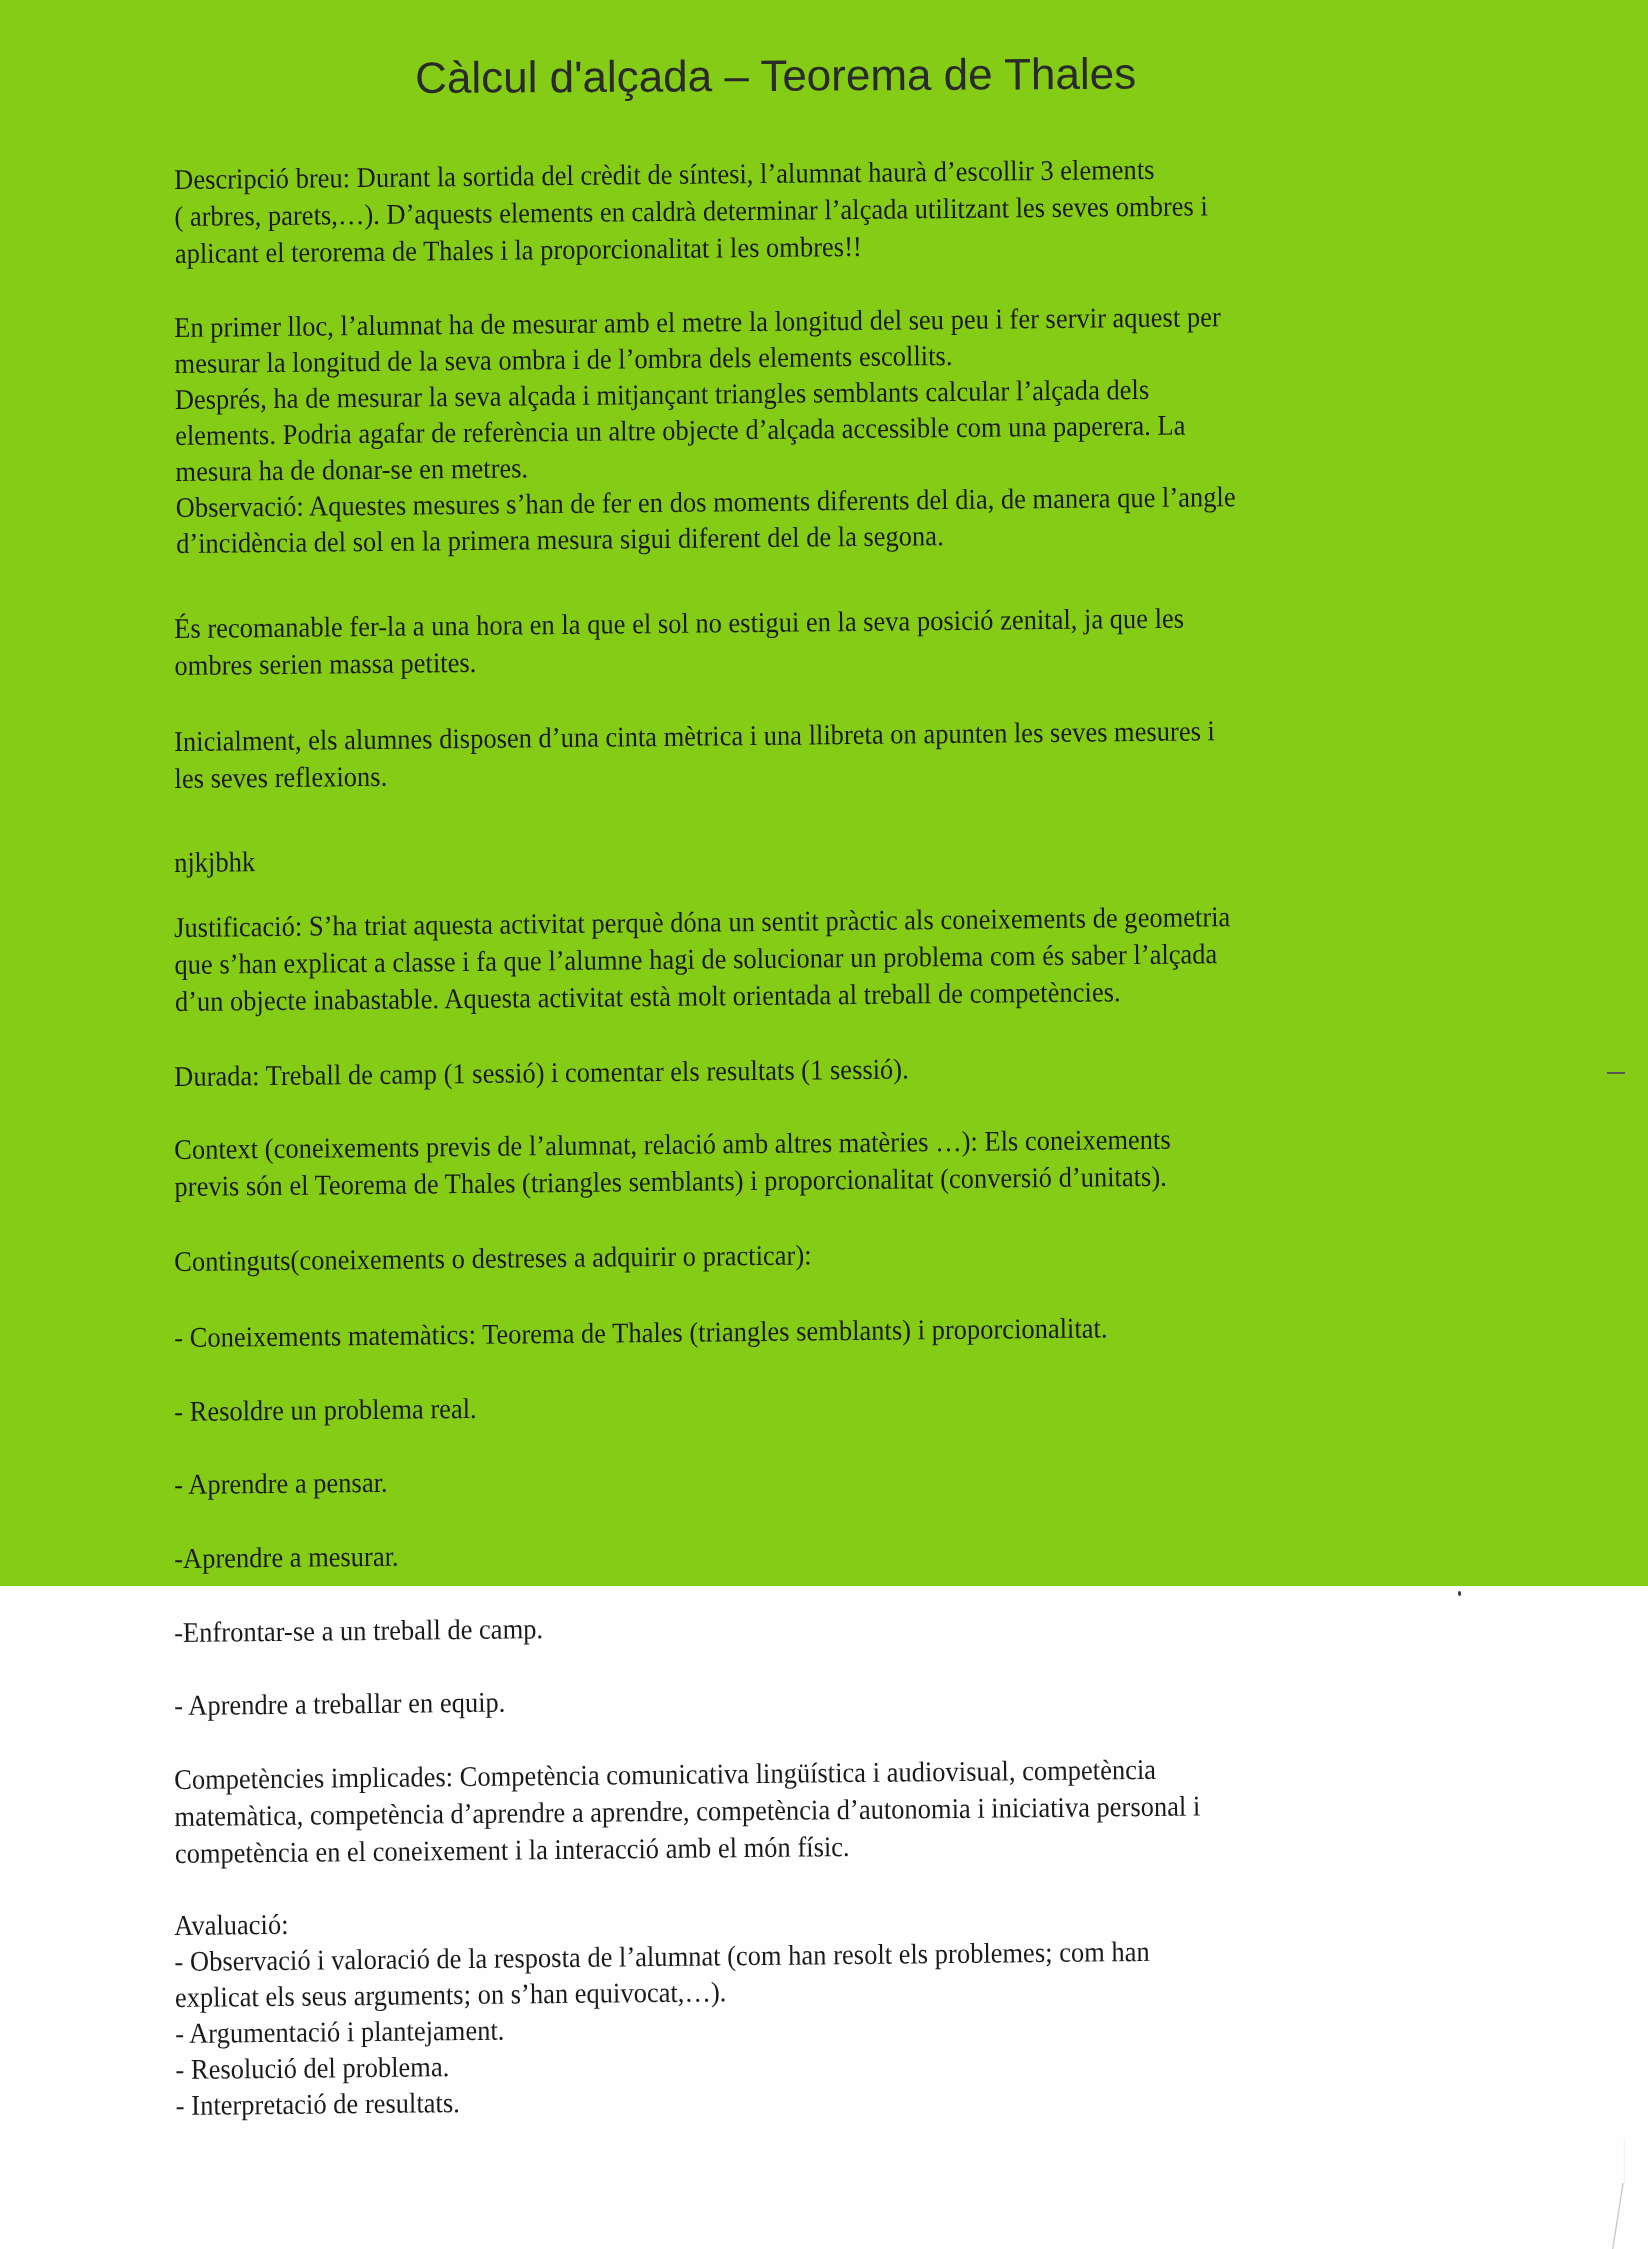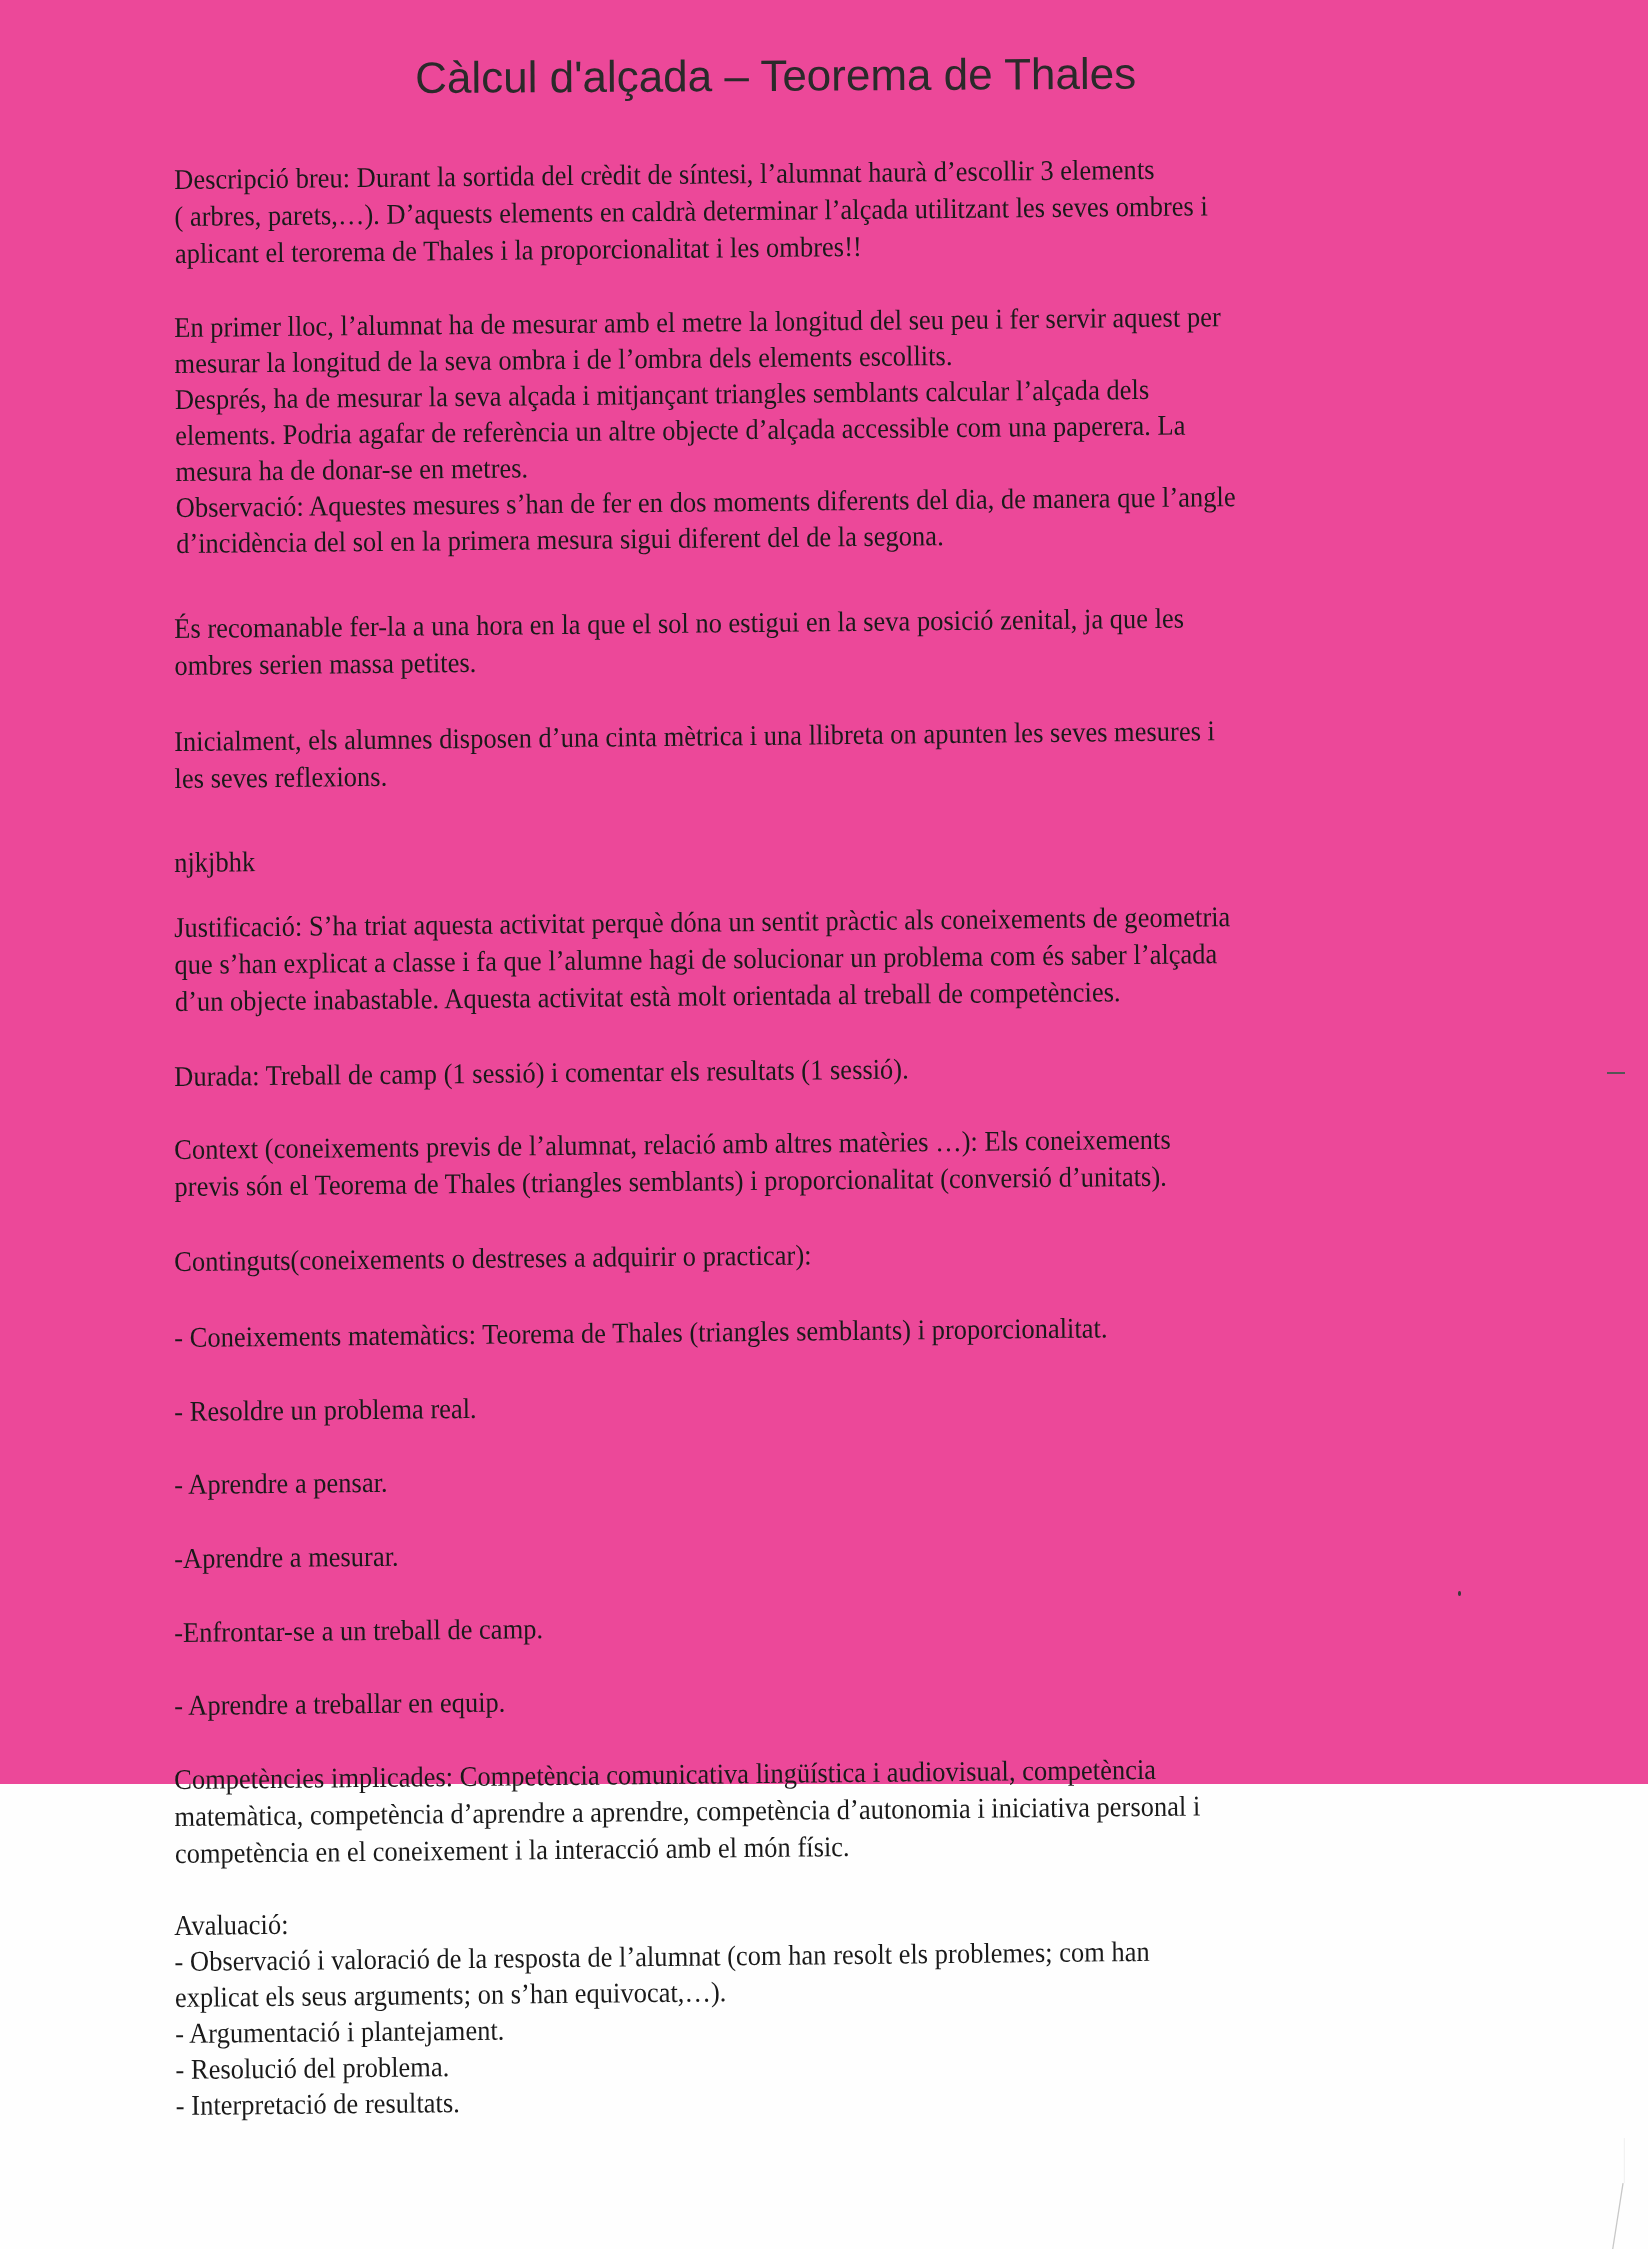--- a/index.html
+++ b/index.html
@@ -10,22 +10,22 @@
   body {
     width: 1649px;
     height: 2250px;
     position: relative;
     overflow: hidden;
     background: #fefefe;
   }
   .page {
     position: absolute;
     left: 0; top: 0;
-    width: 1649px; height: 1784px;
-    background: #ec4899;
+    width: 1649px; height: 1586px;
+    background: #84cc16;
   }
   .title {
     position: absolute;
     left: 415px;
     top: 53px;
     width: 842px;
     font-family: "Liberation Sans", sans-serif;
     font-size: 44px;
     color: #2a2a2a;
     letter-spacing: 0px;

